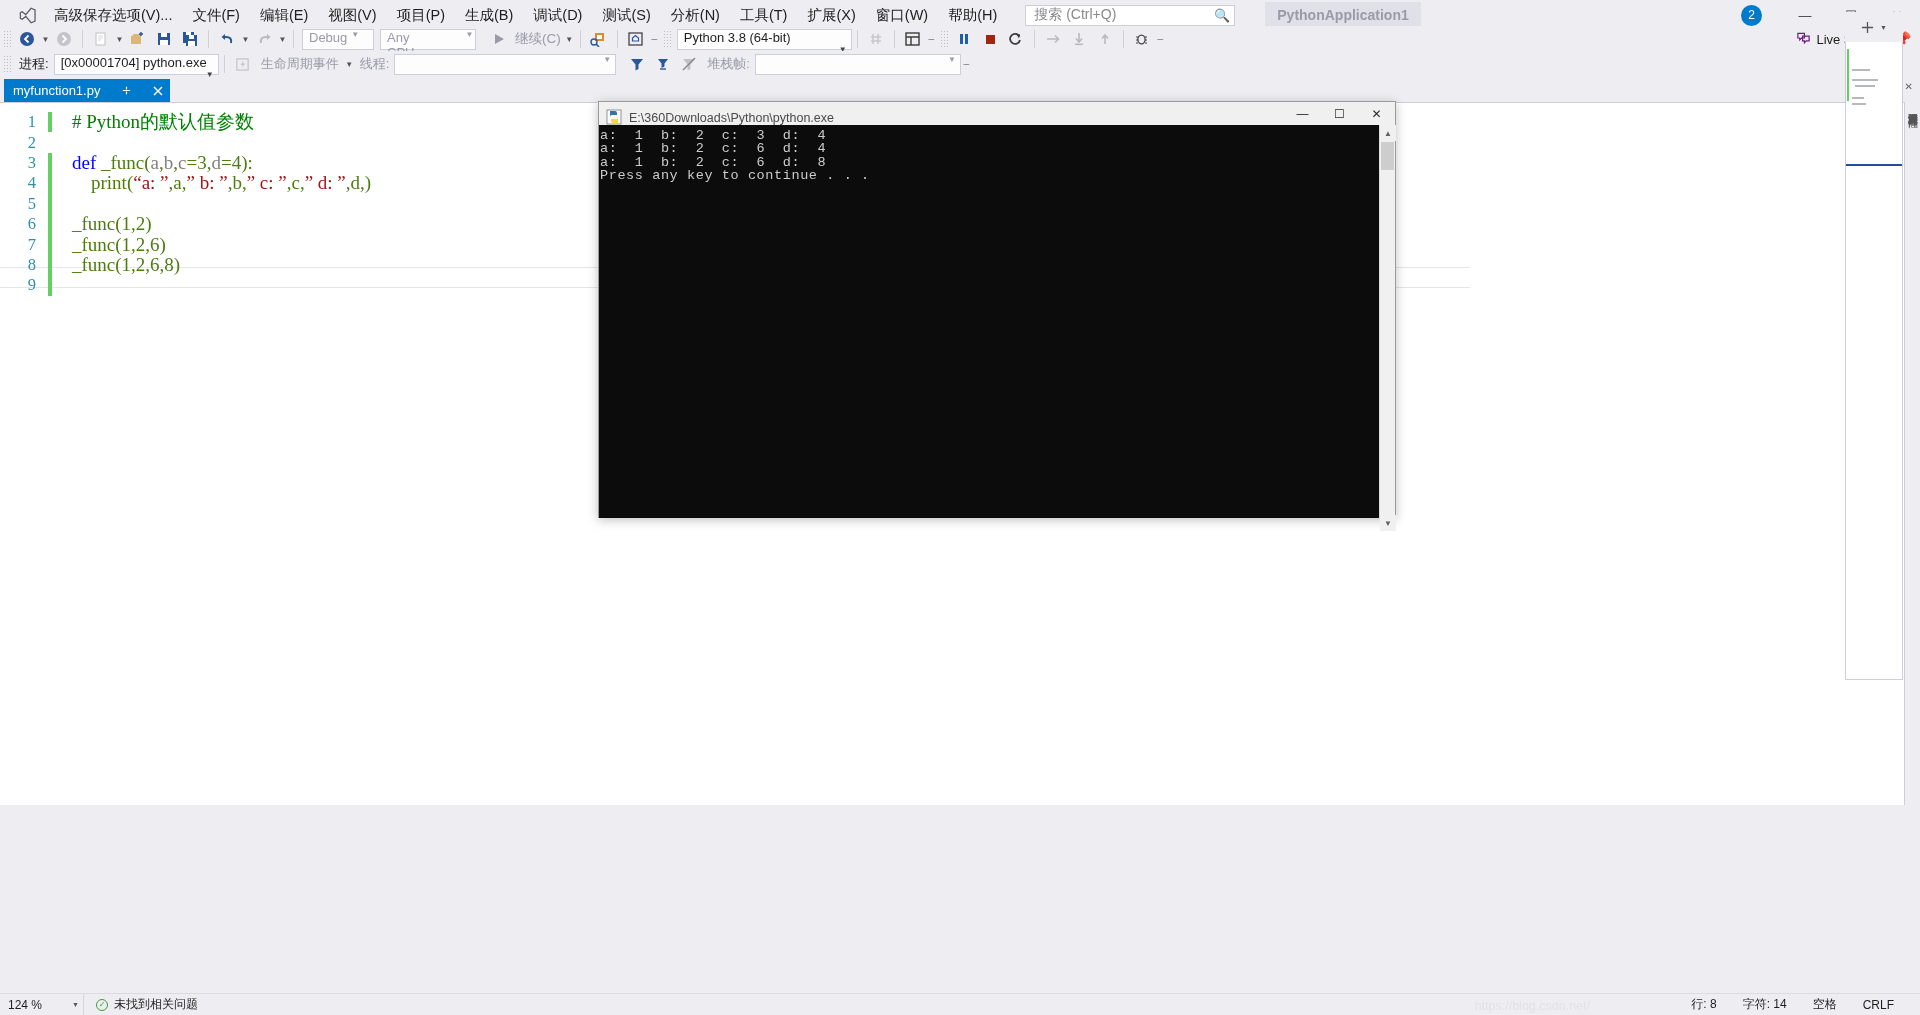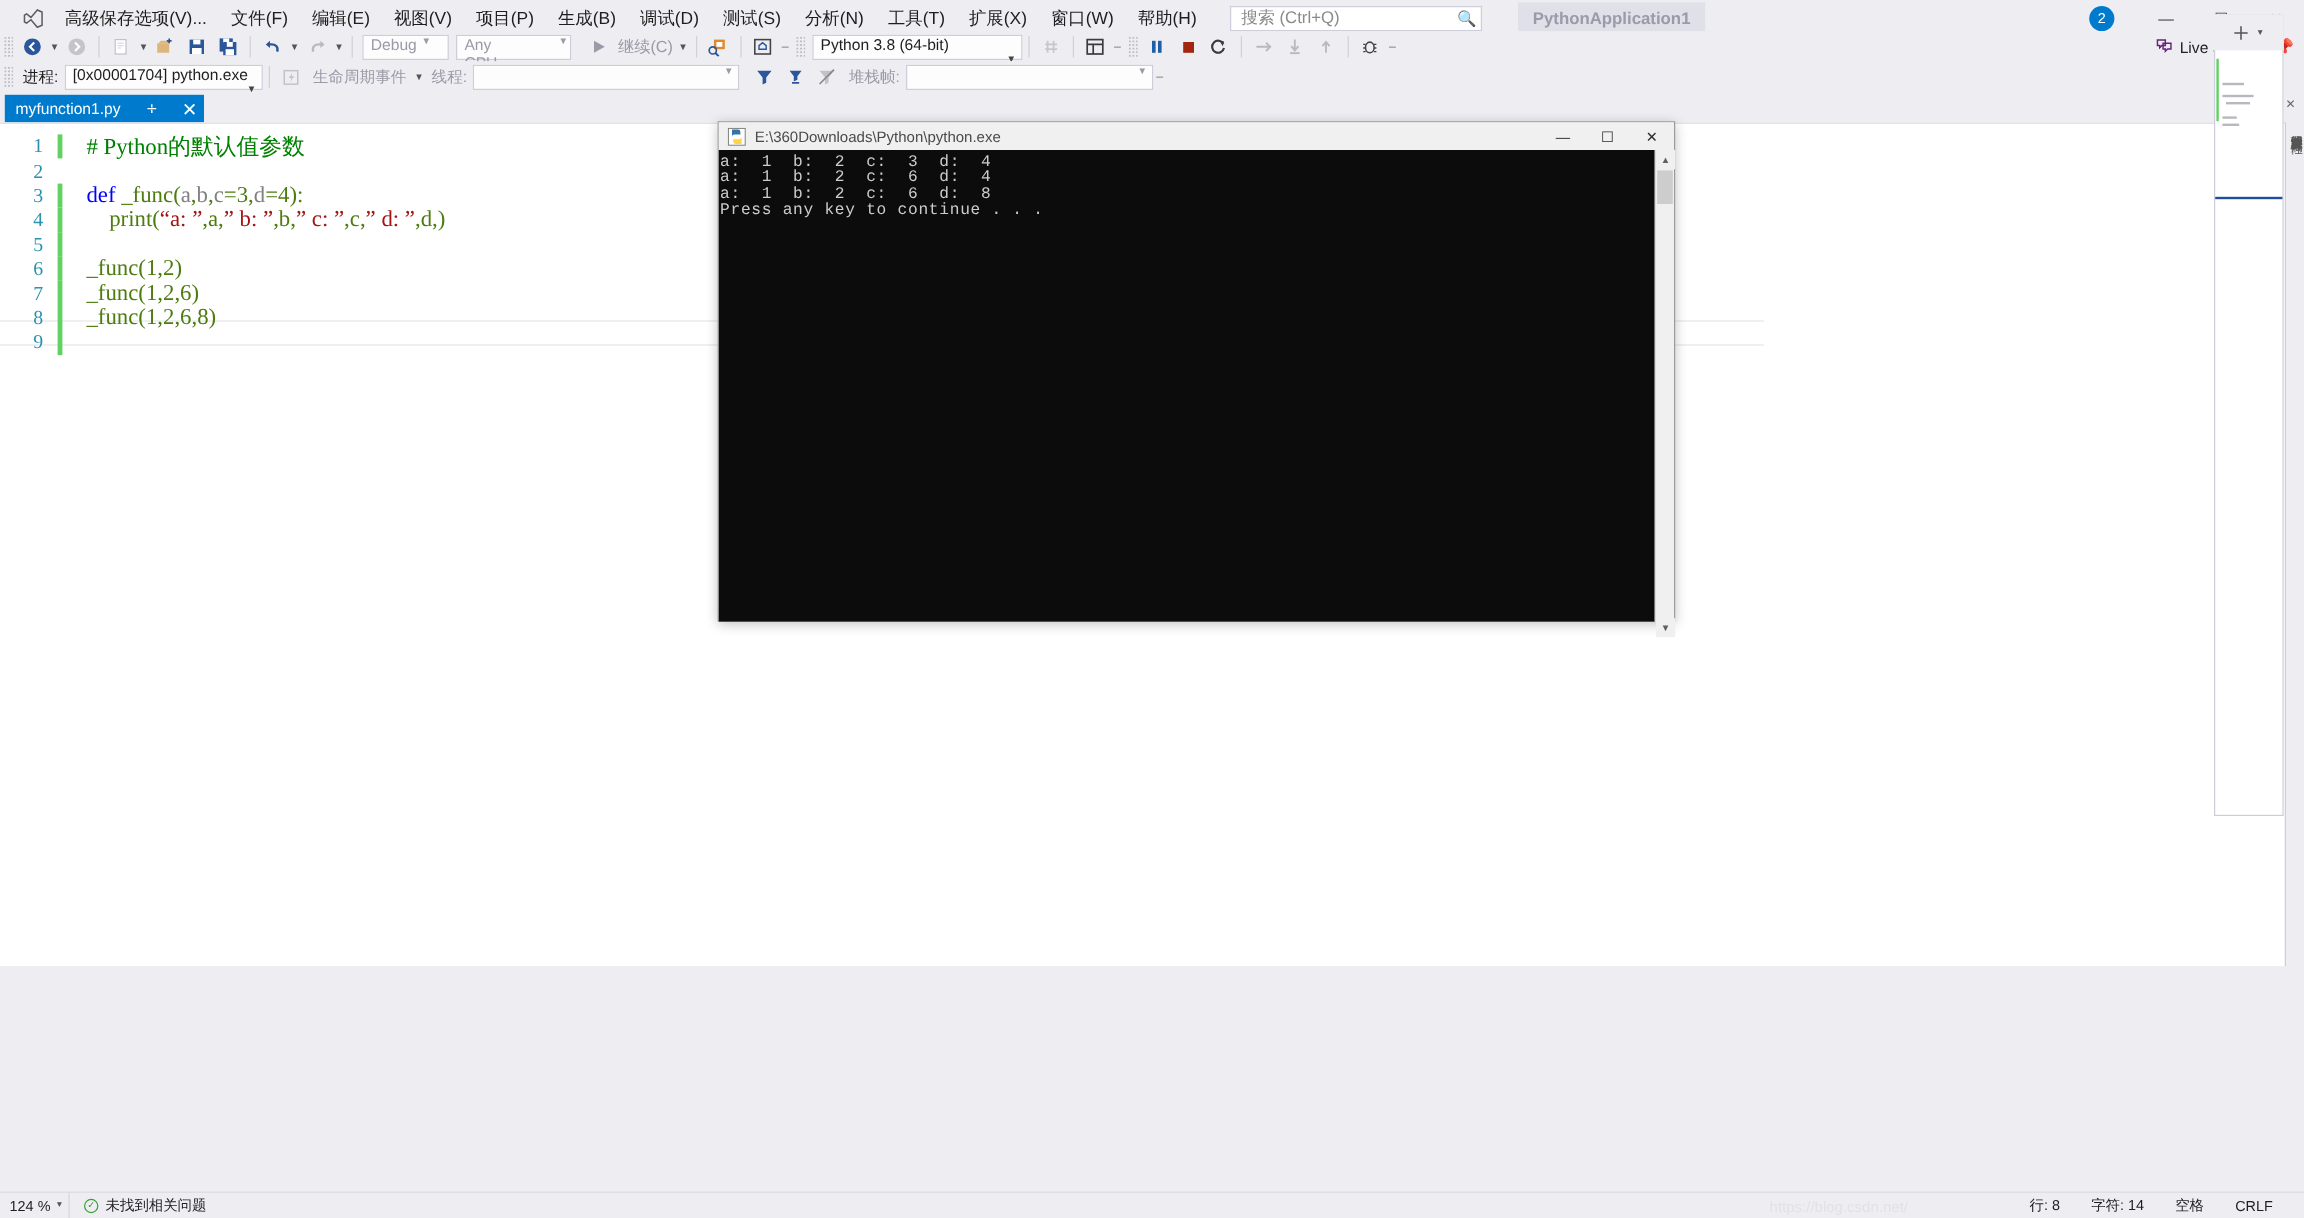--- a/index.html
+++ b/index.html
@@ -214,21 +214,21 @@
   .console-win {
     position: absolute; left: 598px; top: 101px;
     width: 798px; height: 417px;
     background: #f0f0f0;
     border: 1px solid #9b9b9b;
     box-shadow: 0 2px 10px rgba(0,0,0,.25);
     box-sizing: border-box;
   }
   .console-title {
     height: 23px;
-    display: flex; align-items: center;
+    display: flex; align-items: flex-end;
     background: #f0f0f0;
     padding-left: 7px;
   }
   .console-icon {
     width: 16px; height: 16px; margin-right: 7px;
     position: relative; flex-shrink: 0;
   }
   .console-title .t {
     font-size: 12.5px; color: #4a4a4a; flex: 1;
     white-space: nowrap; overflow: hidden;
@@ -325,21 +325,21 @@
   
   .statusbar {
     position: absolute; left: 0; bottom: 0;
     width: 1920px; height: 22px;
     background: #eeeef2;
     border-top: 1px solid #dcdce0;
     display: flex; align-items: center;
     box-sizing: border-box;
   }
   .zoom-cell {
-    width: 58px; height: 21px;
+    width: 84px; height: 21px;
     border-right: 1px solid #d6d6de;
     display: flex; align-items: center;
     padding-left: 8px;
     font-size: 12px; color: #1e1e1e;
     box-sizing: border-box;
   }
   .zoom-cell .arrow { margin-left: auto; margin-right: 4px; font-size: 7px; color: #555; }
   .status-ok {
     display: flex; align-items: center;
     margin-left: 12px; font-size: 12px; color: #1e1e1e;

